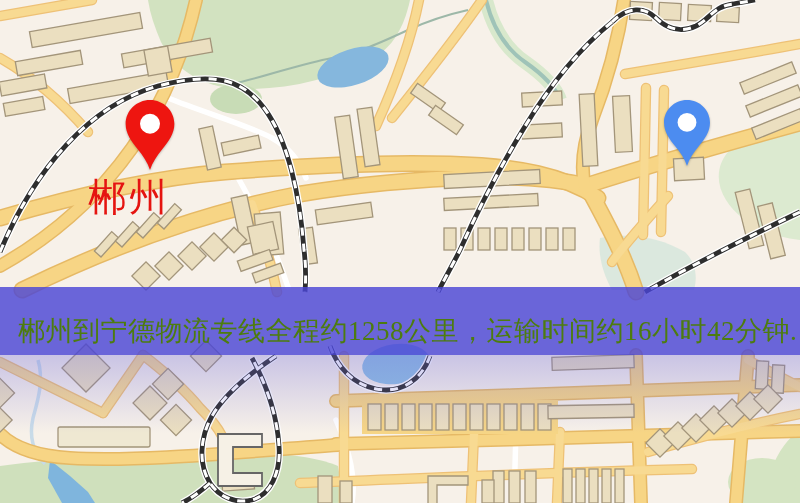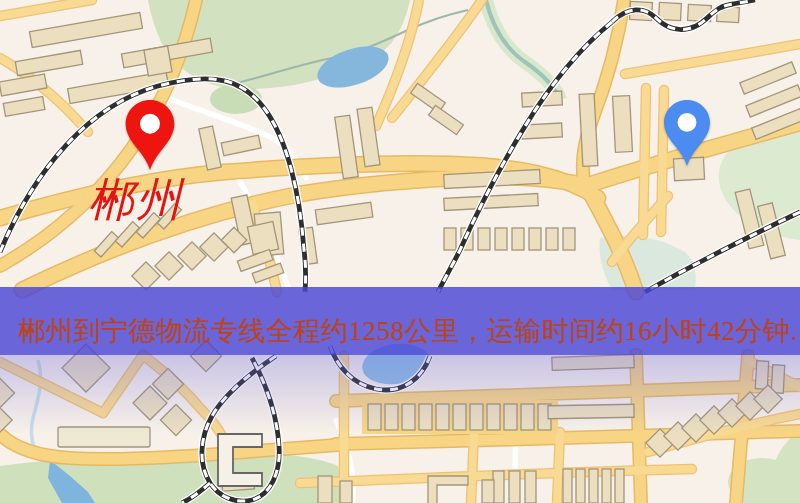--- a/index.html
+++ b/index.html
@@ -7,24 +7,23 @@
     position:relative;width:800px;height:503px;overflow:hidden;
     font-family:"Liberation Sans","DejaVu Sans",sans-serif;
     background:#f7f1e9;
   }
   .stage svg.map{position:absolute;left:0;top:0;width:800px;height:503px;display:block;}
   .pin{position:absolute;}
   .pin svg{width:100%;height:100%;display:block;filter:drop-shadow(0 1px 1px rgba(0,0,0,.25));}
   .loc-label{
     position:absolute;
     font-family:"Liberation Serif","DejaVu Serif",serif;
-    font-size:45px;line-height:1;letter-spacing:3px;font-weight:400;
+    font-size:38px;line-height:1;letter-spacing:3px;font-weight:400;
     text-shadow:0 0 1px rgba(255,255,255,.3);
     white-space:nowrap;
-    font-style:italic;
   }
   .banner{
     position:absolute;left:0;top:287px;width:800px;height:68px;
     display:flex;align-items:center;
   }
   .banner .banner-text{
     padding-left:18px;
     font-family:"Liberation Serif","DejaVu Serif",serif;
     font-size:27px;letter-spacing:0.5px;white-space:nowrap;
   }
@@ -250,16 +249,16 @@
   <div class="loc-label" style="left: 88px; top: 178px; color: rgb(229, 20, 16);">郴州</div>
 
   <div class="pin" style="left:662px;top:100px;width:50px;height:66px">
     <svg viewBox="0 0 40 56">
       <path d="M20 0 C9.2 0 0.5 8.6 0.5 19.2 C0.5 26.8 5 33 10.2 39.4 C14.2 44.4 18.2 50 20 56 C21.8 50 25.8 44.4 29.8 39.4 C35 33 39.5 26.8 39.5 19.2 C39.5 8.6 30.8 0 20 0 Z" fill="#4c8cf0"></path>
       <circle cx="20" cy="19" r="8" fill="#ffffff"></circle>
     </svg>
   </div>
 
   <div class="banner" style="background: rgba(74, 70, 213, 0.82);">
-    <span class="banner-text" style="color: #c2410c; margin-top: 20px;">郴州到宁德物流专线全程约1258公里，运输时间约16小时42分钟.</span>
+    <span class="banner-text" style="color: #4d7c0f; margin-top: 20px;">郴州到宁德物流专线全程约1258公里，运输时间约16小时42分钟.</span>
   </div>
 
 </div>
 
 </body></html>

